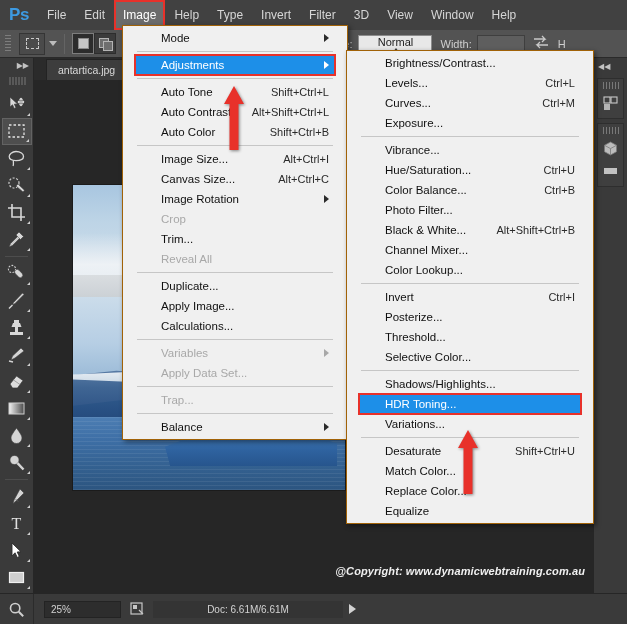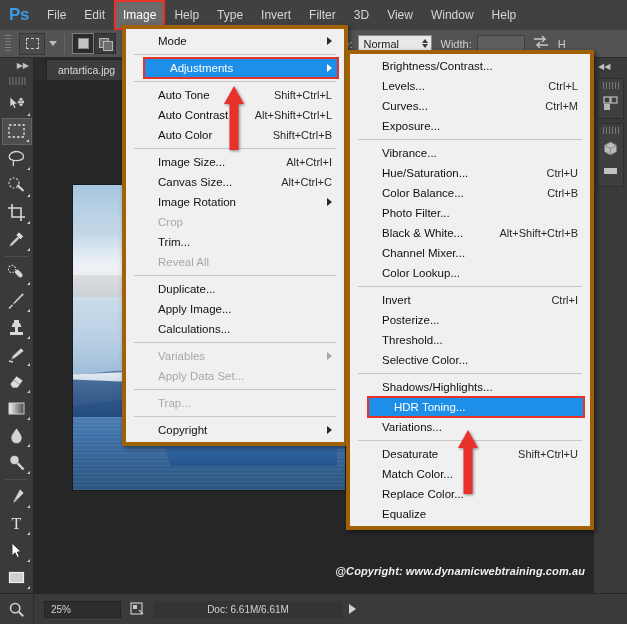--- a/index.html
+++ b/index.html
@@ -91,20 +91,21 @@
   }
   .sq-two::before { left: 0; top: 0; }
   .sq-two::after { left: 4px; top: 3px; }
   .opt-label { color: #cfcfcf; font-size: 11px; margin-left: 9px; }
   .opt-select {
     height: 18px; min-width: 74px; margin-left: 5px;
     background: #e8e8e8; border: 1px solid #8c8c8c;
     color: #1a1a1a; font-size: 11px;
     display: flex; align-items: center; justify-content: space-between;
     padding: 0 3px 0 5px;
+    flex-direction: column;
   }
   .spin {
     display: flex; flex-direction: column; gap: 1px;
   }
   .spin i {
     display:block; width: 0; height: 0;
     border-left: 3px solid transparent; border-right: 3px solid transparent;
   }
   .spin i.up { border-bottom: 4px solid #3a3a3a; }
   .spin i.dn { border-top: 4px solid #3a3a3a; }
@@ -293,25 +294,25 @@
     color: #f0f0f0; font-size: 11px;
     font-style: italic; font-weight: bold;
     letter-spacing: 0.1px;
     z-index: 5;
   }
 
   
   .menu {
     position: absolute;
     background: #f0f0f0;
-    border: 4px solid #a16207;
+    border: 1px solid #a16207;
     box-shadow: 2px 2px 5px rgba(0,0,0,0.45);
     font-size: 11.5px; color: #101010;
     z-index: 50;
-    padding: 2px 6px;
+    padding: 2px 12px;
   }
   #image-menu { left: 122px; top: 25px; width: 226px; }
   #adj-menu   { left: 346px; top: 50px; width: 248px; }
 
   .mrow {
     position: relative;
     height: 20px;
     display: flex; align-items: center;
     padding: 0 6px 0 26px;
     white-space: nowrap;
@@ -324,21 +325,20 @@
     border-top: 4px solid transparent;
     border-bottom: 4px solid transparent;
     border-left: 5px solid #2a2a2a;
   }
   .mrow.disabled .subarrow { border-left-color: #a8a8a8; }
   .mrow.hl {
     background: #1d8fe8; color: #ffffff;
     outline: 2px solid #e8312a;
     outline-offset: -1px;
     z-index: 3;
-    margin-left: 12px;
   }
   .mrow.hl .mlabel, .mrow.hl .mkey { color: #ffffff; }
   .mrow.hl .subarrow { border-left-color: #ffffff; }
   .msep { height: 1px; margin: 3px 2px; background: #c6c6c6; }
 
   
   .redarrow {
     position: absolute; z-index: 60;
     filter: drop-shadow(1px 1px 1.5px rgba(0,0,0,0.45));
   }
@@ -674,21 +674,21 @@
       </div>
       <div class="mrow disabled">
         <span class="mlabel">Apply Data Set...</span>
       </div>
       <div class="msep"></div>
       <div class="mrow disabled">
         <span class="mlabel">Trap...</span>
       </div>
       <div class="msep"></div>
       <div class="mrow">
-        <span class="mlabel">Copyright</span>
+        <span class="mlabel">Balance</span>
         <span class="subarrow"></span>
       </div>
     </div>
 
   <div class="menu" id="adj-menu">
       <div class="mrow">
         <span class="mlabel">Brightness/Contrast...</span>
       </div>
       <div class="mrow">
         <span class="mlabel">Levels...</span>

